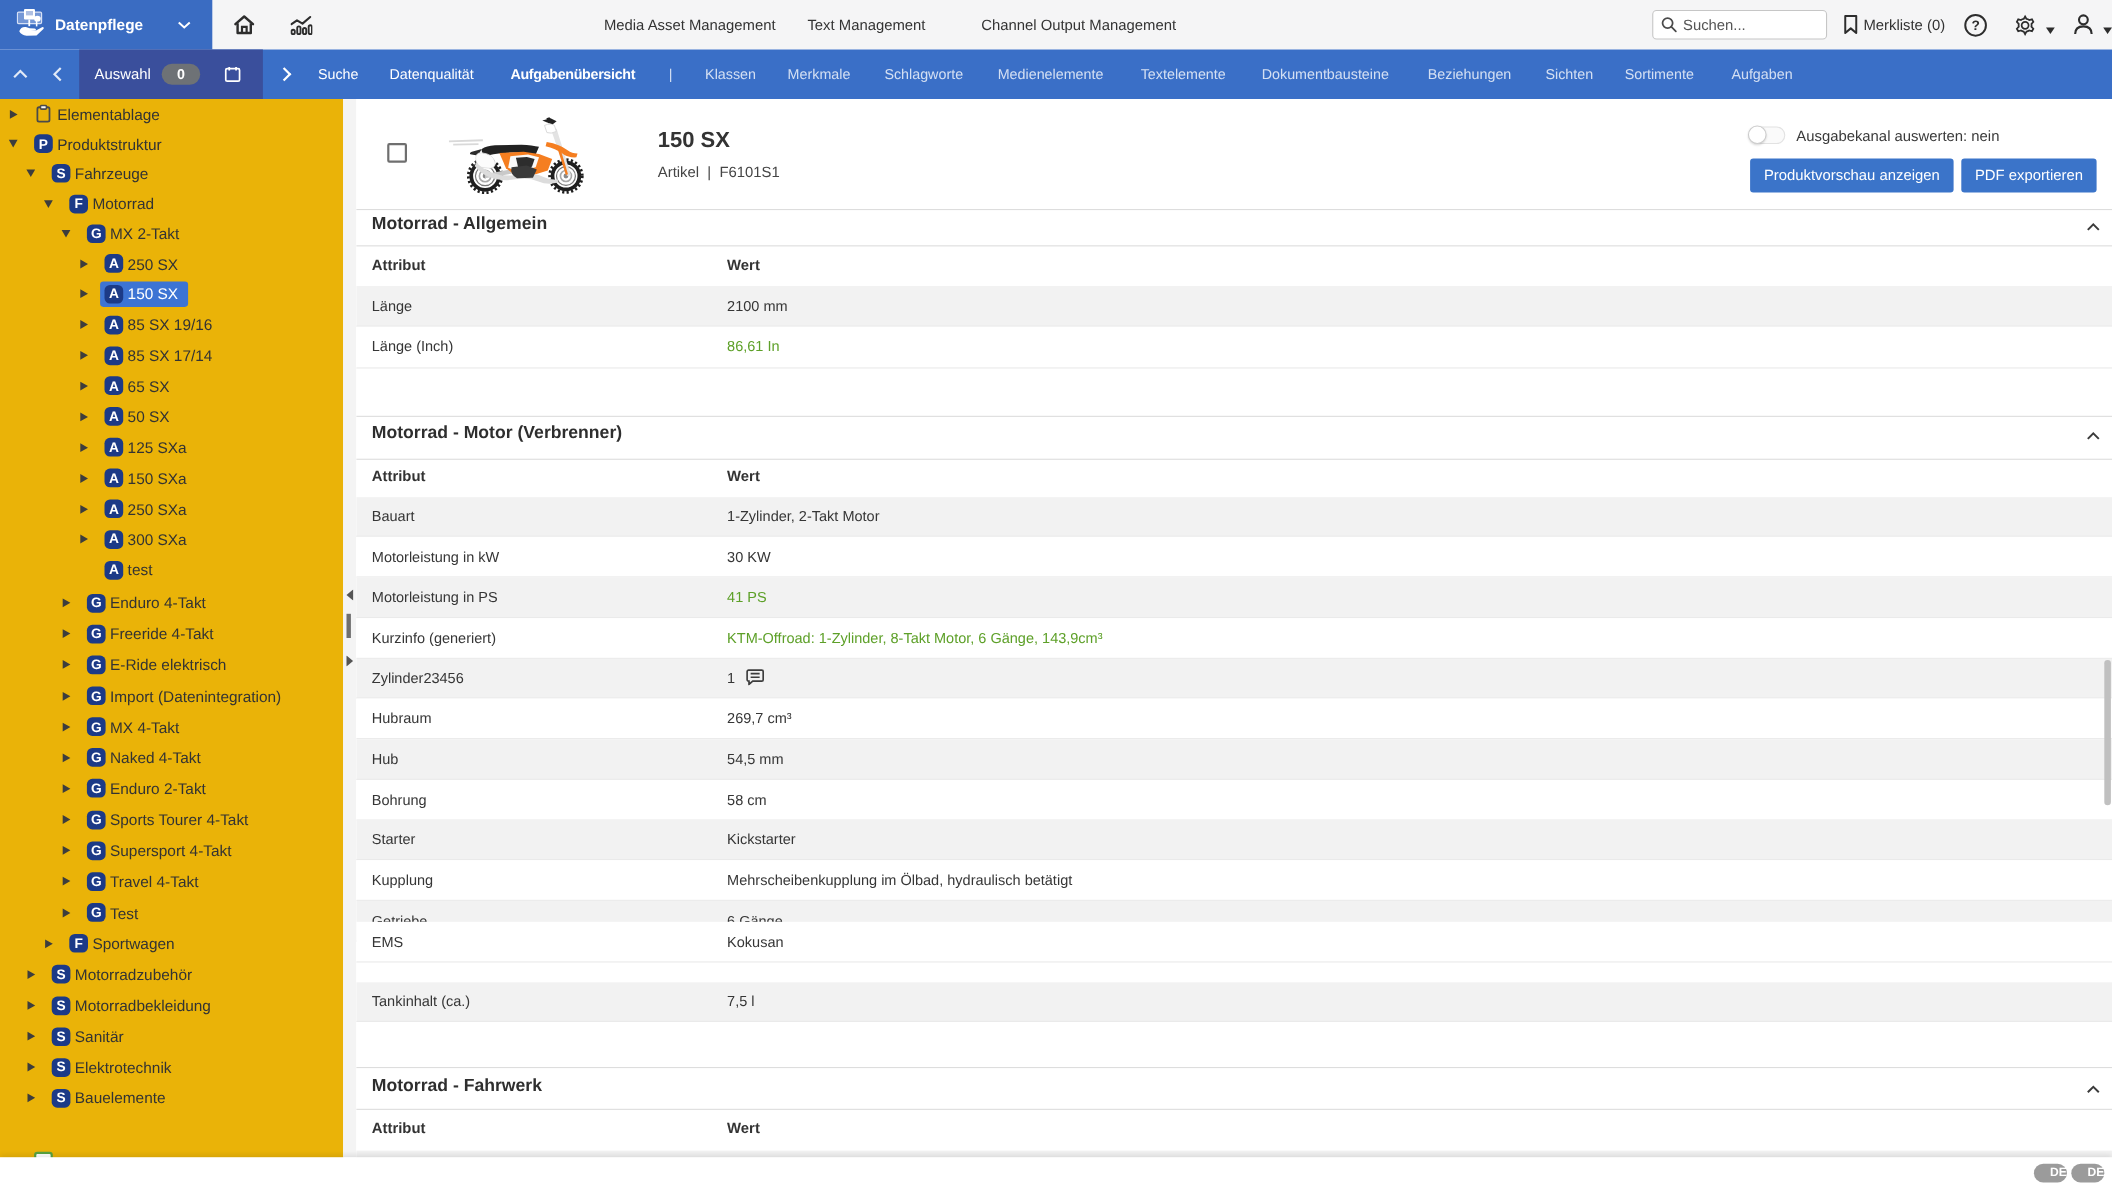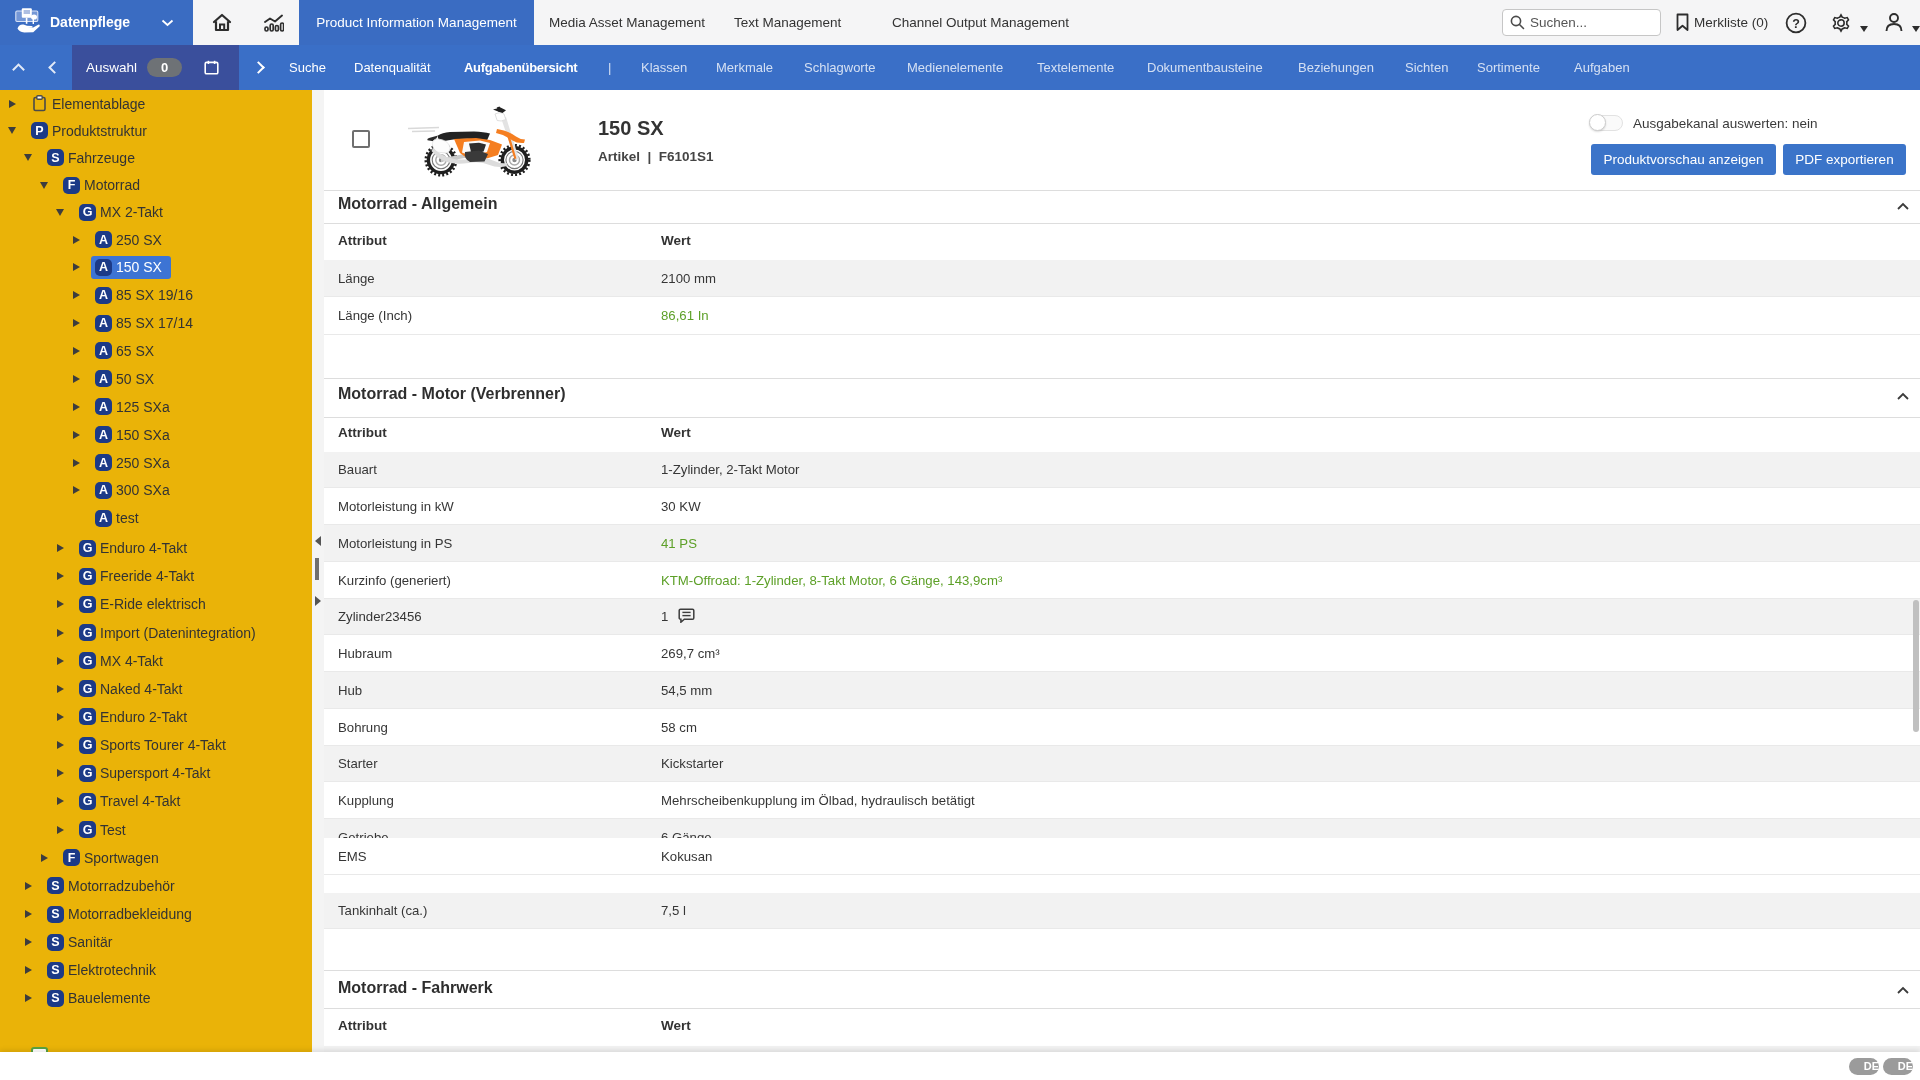--- a/index.html
+++ b/index.html
@@ -54,21 +54,20 @@
       <path d="M4 8.2 V17 H16 V8.2" fill="none" stroke="#2d2d2d" stroke-width="2.2" stroke-linejoin="round"></path>
       <path d="M8 17 V11.5 H12.2 V17" fill="none" stroke="#2d2d2d" stroke-width="2"></path>
     </svg>
   <svg class="abs" style="left:264px;top:14px" width="20" height="18" viewBox="0 0 20 18">
       <path d="M1 8 L6 4.5 L11 7.5 L18 1.5" fill="none" stroke="#2d2d2d" stroke-width="1.9" stroke-linecap="round" stroke-linejoin="round"></path>
       <rect x="1" y="13" width="3" height="4" rx="1.5" fill="none" stroke="#2d2d2d" stroke-width="1.7"></rect>
       <rect x="6.2" y="10" width="3" height="7" rx="1.5" fill="none" stroke="#2d2d2d" stroke-width="1.7"></rect>
       <rect x="11.4" y="11.5" width="3" height="5.5" rx="1.5" fill="none" stroke="#2d2d2d" stroke-width="1.7"></rect>
       <rect x="16.6" y="9" width="3" height="8" rx="1.5" fill="none" stroke="#2d2d2d" stroke-width="1.7"></rect>
     </svg>
-  <div class="abs" style="left:299px;top:0;width:235px;height:45px;background:#3a6cc2;color:#fff;font-size:13.5px;text-align:center;line-height:45px">Product Information Management</div>
   <span class="nav1" style="left:549px">Media Asset Management</span>
   <span class="nav1" style="left:734px">Text Management</span>
   <span class="nav1" style="left:892px">Channel Output Management</span>
   <div class="abs" style="left:1502px;top:9px;width:159px;height:27px;background:#fff;border:1px solid #c6c6c6;border-radius:4px"></div>
   <svg class="abs" style="left:1510px;top:15px" width="15" height="15" viewBox="0 0 15 15">
       <circle cx="6" cy="6" r="4.6" fill="none" stroke="#4b4b4b" stroke-width="1.6"></circle>
       <line x1="9.5" y1="9.5" x2="13.5" y2="13.5" stroke="#4b4b4b" stroke-width="1.6" stroke-linecap="round"></line>
     </svg>
   <span class="nav1" style="left:1530px;color:#555">Suchen...</span>
   <svg class="abs" style="left:1675px;top:13px" width="15" height="19" viewBox="0 0 15 19">
@@ -398,21 +397,21 @@
 <path d="M25 42 q14 14 36 11 q16 -2.5 24 1.5 q7 3.5 14 2.5 l0.5 3 q-10 2.5 -18 -1 q-9 -4 -21 -2 q-24 4 -37 -12 z" fill="#dcdcdc"></path>
 <path d="M57 46 l14 -1.5 l9 3.5 l-3.5 7.5 l-14.5 0.5 q-6.5 -3.5 -5 -10 z" fill="#3a3a3a"></path>
 <path d="M93 12 l5 -1 l13 42 l-3.5 1 z" fill="#e3e3e3"></path>
 <path d="M99.5 31 l2.4 -0.5 l6.5 22 l-2 0.5 z" fill="#f57e20"></path>
 <path d="M89 23 q12 2 19 7.5 q4 3 9 3 l-1 3.5 q-7 0.5 -11.5 -2.5 q-8 -6 -16.5 -7.5 z" fill="#f57e20"></path>
 <path d="M87 8 q6 -2.5 9 0 l1.8 5.5 q-5 2.5 -8.6 1 z" fill="#fff" stroke="#d5d5d5" stroke-width="0.8"></path>
 <path d="M85 3.5 l7.5 -2 l5.5 2.8 l-3.5 2.7 q-5.5 -1.8 -9.5 -3.5 z" fill="#222"></path>
 <path d="M91.5 0.5 l2.8 4.5 l-3.6 1 l-2 -4.5 z" fill="#222"></path>
 </svg>
 <span class="abs" style="left:598px;top:117px;font-size:20px;font-weight:bold;color:#333">150 SX</span>
-<span class="abs" style="left:598px;top:149px;font-size:13.5px;font-weight:bold;color:#454545">Artikel&nbsp; | &nbsp;F6101S1</span>
+<span class="abs" style="left:598px;top:149px;font-size:13.5px;font-weight:normal;color:#454545">Artikel&nbsp; | &nbsp;F6101S1</span>
 <div class="abs" style="left:1590px;top:115px;width:33px;height:16px;border-radius:8px;background:#fafafa;border:1px solid #e2e2e2"></div>
 <div class="abs" style="left:1589px;top:114px;width:17px;height:17px;border-radius:50%;background:#fff;border:1px solid #ccc;box-shadow:0 1px 2px rgba(0,0,0,.15)"></div>
 <span class="abs" style="left:1633px;top:116px;font-size:13.5px;color:#3a3a3a">Ausgabekanal auswerten: nein</span>
 <div class="abs" style="left:1591px;top:144px;width:185px;height:31px;background:#3b74c9;border-radius:3px;color:#fff;font-size:13.5px;text-align:center;line-height:31px">Produktvorschau anzeigen</div>
 <div class="abs" style="left:1783px;top:144px;width:123px;height:31px;background:#3b74c9;border-radius:3px;color:#fff;font-size:13.5px;text-align:center;line-height:31px">PDF exportieren</div>
 <div class="hline" style="top:190px"></div>
 <div class="abs sechead" style="top:195px">Motorrad - Allgemein</div>
 <svg class="abs" style="left:1896px;top:202px" width="14" height="9" viewBox="0 0 14 9">
     <path d="M2 7 L7 2 L12 7" fill="none" stroke="#3b3b3b" stroke-width="1.8"></path>
   </svg>

